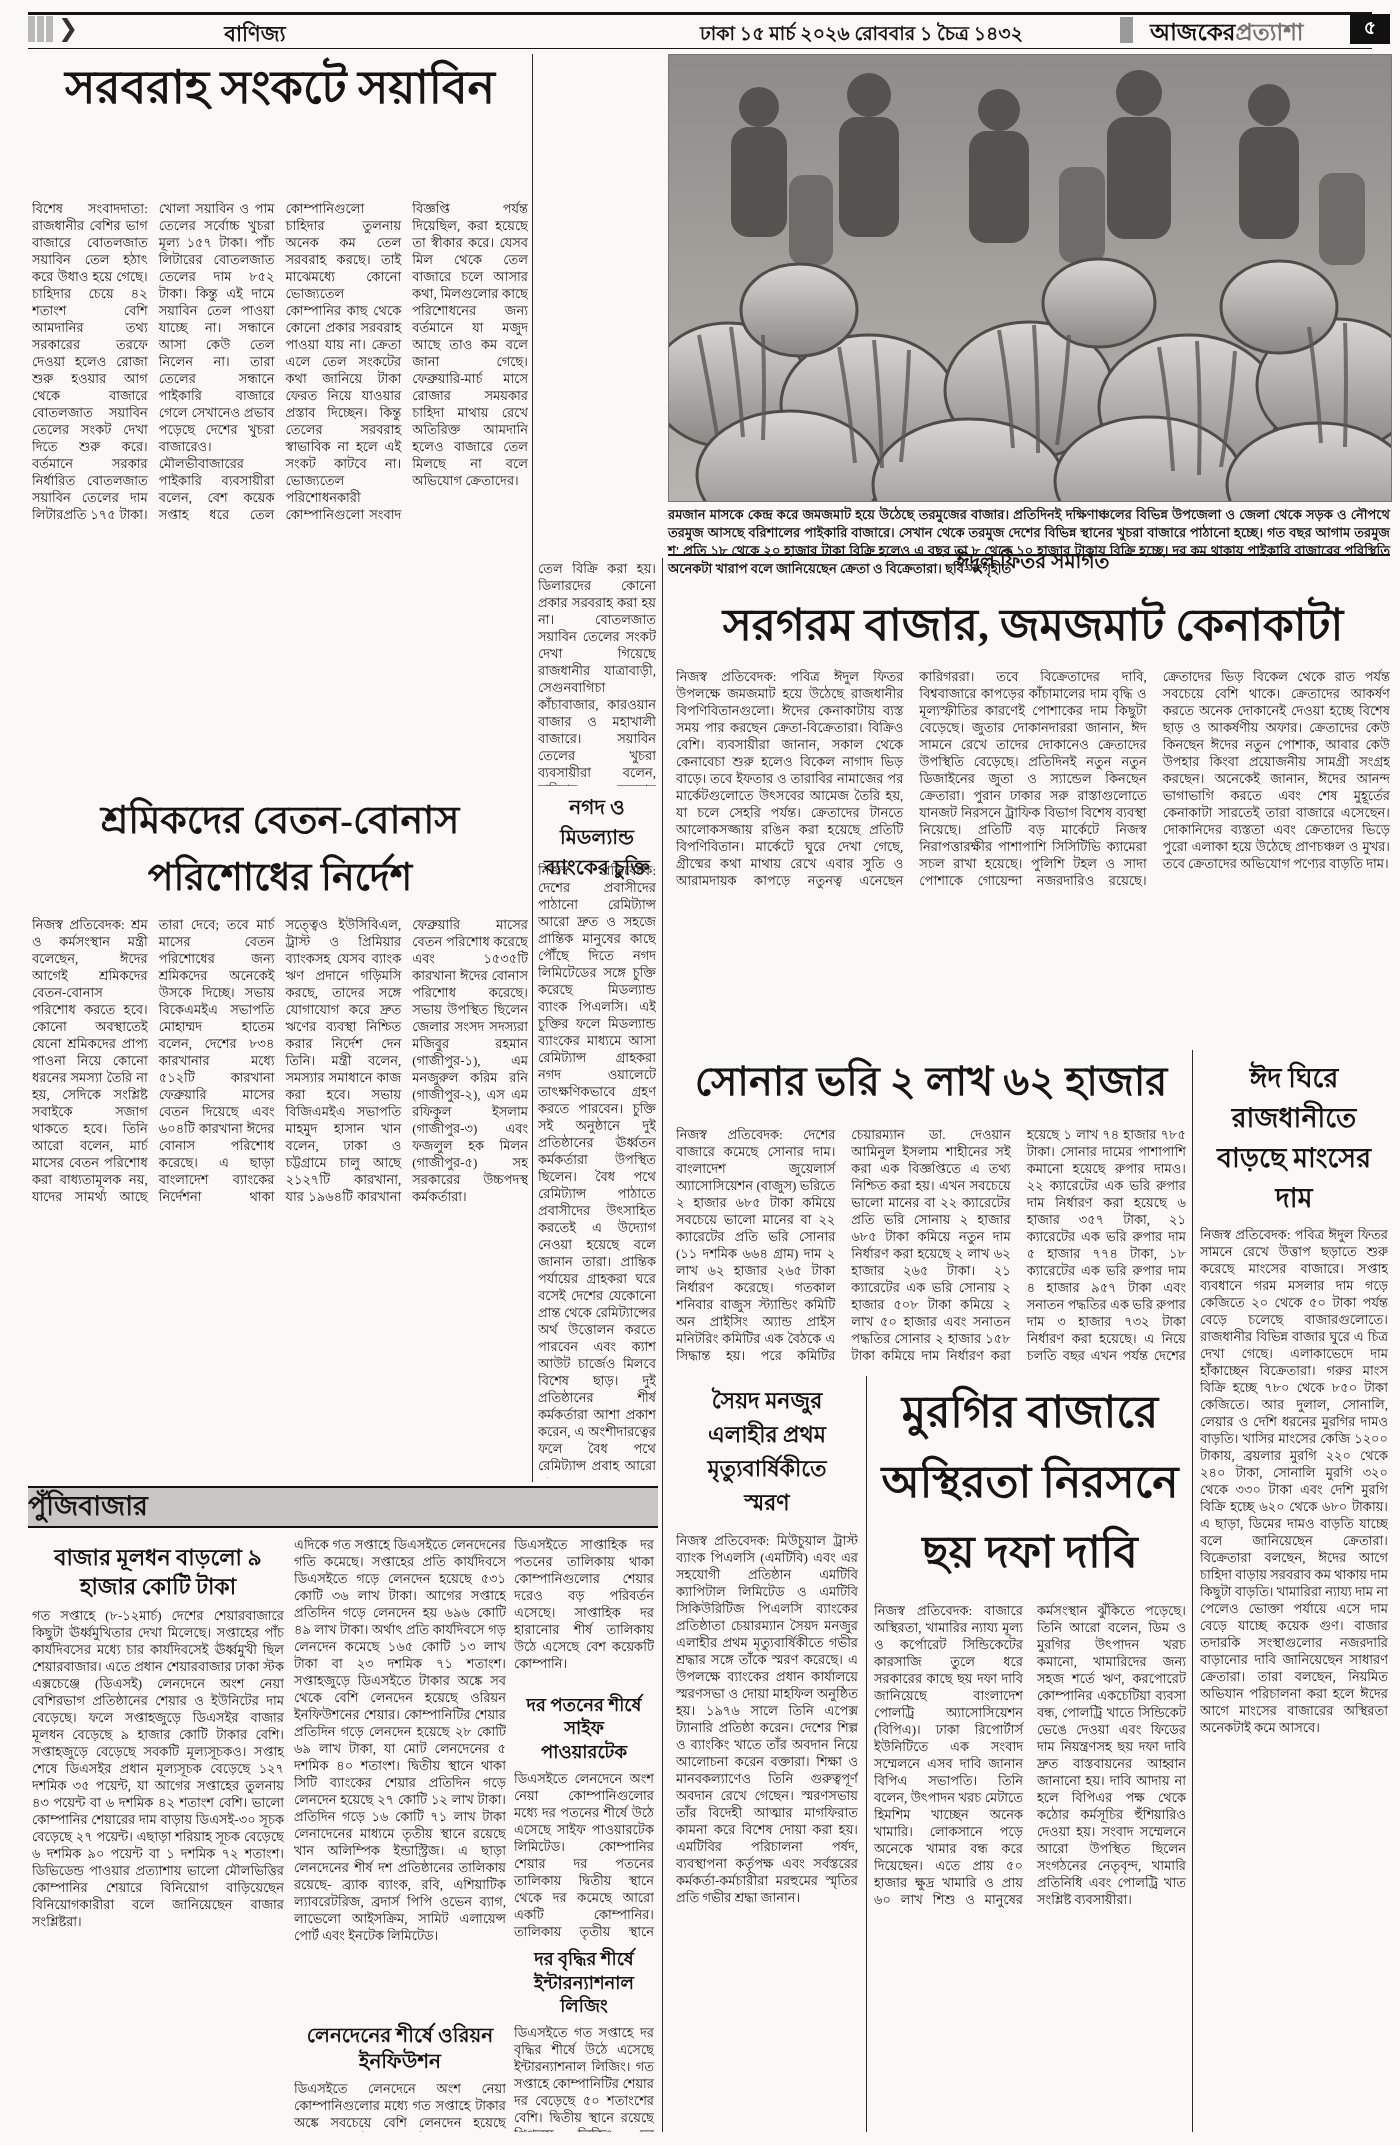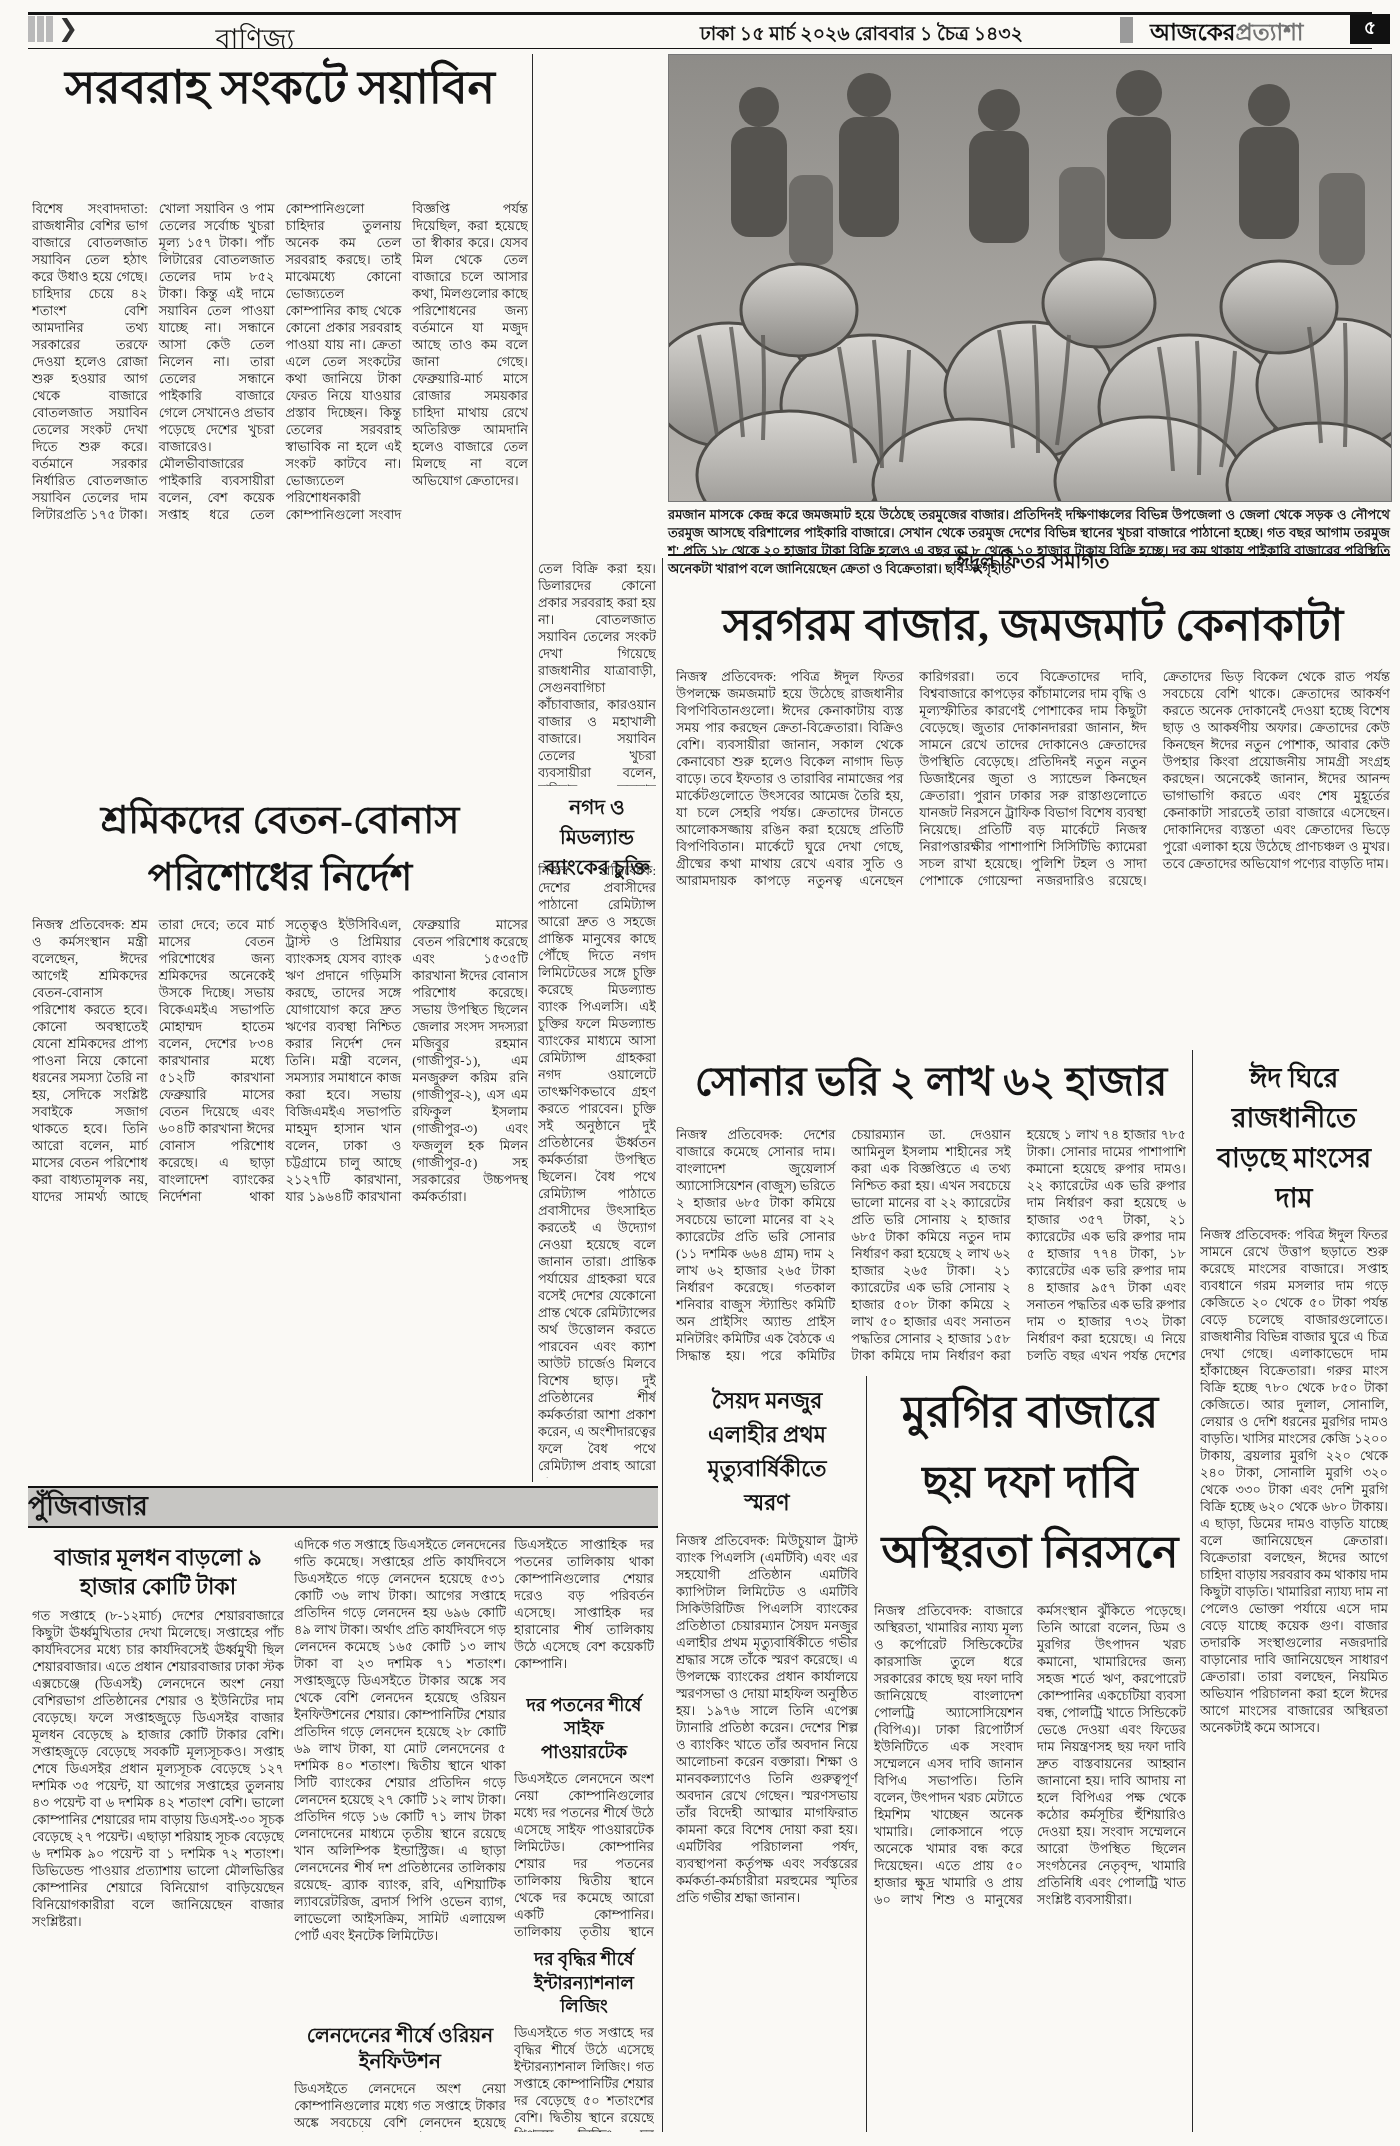--- a/index.html
+++ b/index.html
@@ -10,21 +10,21 @@
   .rule{background:#151515;}
   .vrule{position:absolute;width:1px;background:#2a2a2a;}
   .center{text-align:center;}
   .hl{font-weight:bold;text-align:center;}
   .bodytxt{font-size:13px;line-height:17px;text-align:justify;overflow:hidden;word-break:break-word;}
   .cols4{column-count:4;column-gap:11px;}
   .cols3{column-count:3;column-gap:16px;}
   .cols2{column-count:2;column-gap:14px;}
   .subhead{font-weight:bold;text-align:center;line-height:1.3;margin:8px 0 6px 0;}
   
-  .hdr-section{font-size:27px;font-weight:normal;}
+  .hdr-section{font-size:21px;font-weight:bold;}
   .hdr-date{font-size:19px;font-weight:bold;}
   .logo-black{font-size:23px;font-weight:bold;color:#111;}
   .logo-red{font-size:23px;font-weight:bold;color:#737373;}
   .pagebox{background:#111;color:#fff;display:flex;align-items:center;justify-content:center;
            font-size:19px;font-weight:bold;}
   .graybar{background:#9a9a9a;}
   .hdr-mark{display:flex;gap:2px;}
   .hdr-mark i{display:block;width:7px;height:26px;background:#b9b9b9;}
   .arrow{font-size:24px;font-weight:bold;color:#333;line-height:26px;}
   
@@ -166,22 +166,22 @@
   <div class="abs hl" style="left:676px;top:1384px;width:182px;font-size:22px;line-height:34px;">
     <div>সৈয়দ মনজুর</div>
     <div>এলাহীর প্রথম</div>
     <div>মৃত্যুবার্ষিকীতে</div>
     <div>স্মরণ</div>
   </div>
   <div class="abs bodytxt" style="left:676px;top:1532px;width:182px;height:600px;">নিজস্ব প্রতিবেদক: মিউচুয়াল ট্রাস্ট ব্যাংক পিএলসি (এমটিবি) এবং এর সহযোগী প্রতিষ্ঠান এমটিবি ক্যাপিটাল লিমিটেড ও এমটিবি সিকিউরিটিজ পিএলসি ব্যাংকের প্রতিষ্ঠাতা চেয়ারম্যান সৈয়দ মনজুর এলাহীর প্রথম মৃত্যুবার্ষিকীতে গভীর শ্রদ্ধার সঙ্গে তাঁকে স্মরণ করেছে। এ উপলক্ষে ব্যাংকের প্রধান কার্যালয়ে স্মরণসভা ও দোয়া মাহফিল অনুষ্ঠিত হয়। ১৯৭৬ সালে তিনি এপেক্স ট্যানারি প্রতিষ্ঠা করেন। দেশের শিল্প ও ব্যাংকিং খাতে তাঁর অবদান নিয়ে আলোচনা করেন বক্তারা। শিক্ষা ও মানবকল্যাণেও তিনি গুরুত্বপূর্ণ অবদান রেখে গেছেন। স্মরণসভায় তাঁর বিদেহী আত্মার মাগফিরাত কামনা করে বিশেষ দোয়া করা হয়। এমটিবির পরিচালনা পর্ষদ, ব্যবস্থাপনা কর্তৃপক্ষ এবং সর্বস্তরের কর্মকর্তা-কর্মচারীরা মরহুমের স্মৃতির প্রতি গভীর শ্রদ্ধা জানান।</div>
 
   <div class="abs hl" style="left:874px;top:1378px;width:312px;font-size:44px;line-height:70px;">
     <div>মুরগির বাজারে</div>
+    <div>অস্থিরতা নিরসনে</div>
     <div>ছয় দফা দাবি</div>
-    <div>অস্থিরতা নিরসনে</div>
   </div>
   <div class="abs bodytxt cols2" style="left:874px;top:1602px;width:312px;height:530px;">নিজস্ব প্রতিবেদক: বাজারে অস্থিরতা, খামারির ন্যায্য মূল্য ও কর্পোরেট সিন্ডিকেটের কারসাজি তুলে ধরে সরকারের কাছে ছয় দফা দাবি জানিয়েছে বাংলাদেশ পোলট্রি অ্যাসোসিয়েশন (বিপিএ)। ঢাকা রিপোর্টার্স ইউনিটিতে এক সংবাদ সম্মেলনে এসব দাবি জানান বিপিএ সভাপতি। তিনি বলেন, উৎপাদন খরচ মেটাতে হিমশিম খাচ্ছেন অনেক খামারি। লোকসানে পড়ে অনেকে খামার বন্ধ করে দিয়েছেন। এতে প্রায় ৫০ হাজার ক্ষুদ্র খামারি ও প্রায় ৬০ লাখ শিশু ও মানুষের কর্মসংস্থান ঝুঁকিতে পড়েছে। তিনি আরো বলেন, ডিম ও মুরগির উৎপাদন খরচ কমানো, খামারিদের জন্য সহজ শর্তে ঋণ, করপোরেট কোম্পানির একচেটিয়া ব্যবসা বন্ধ, পোলট্রি খাতে সিন্ডিকেট ভেঙে দেওয়া এবং ফিডের দাম নিয়ন্ত্রণসহ ছয় দফা দাবি দ্রুত বাস্তবায়নের আহ্বান জানানো হয়। দাবি আদায় না হলে বিপিএর পক্ষ থেকে কঠোর কর্মসূচির হুঁশিয়ারিও দেওয়া হয়। সংবাদ সম্মেলনে আরো উপস্থিত ছিলেন সংগঠনের নেতৃবৃন্দ, খামারি প্রতিনিধি এবং পোলট্রি খাত সংশ্লিষ্ট ব্যবসায়ীরা।</div>
 
   <div class="abs banner" style="left:28px;top:1486px;width:630px;height:38px;">
     <span>পুঁজিবাজার</span>
   </div>
 
   <div class="abs" style="left:32px;top:1536px;width:252px;height:596px;overflow:hidden;">
     <div class="subhead" style="font-size:22px;">
       <div>বাজার মূলধন বাড়লো ৯</div>

